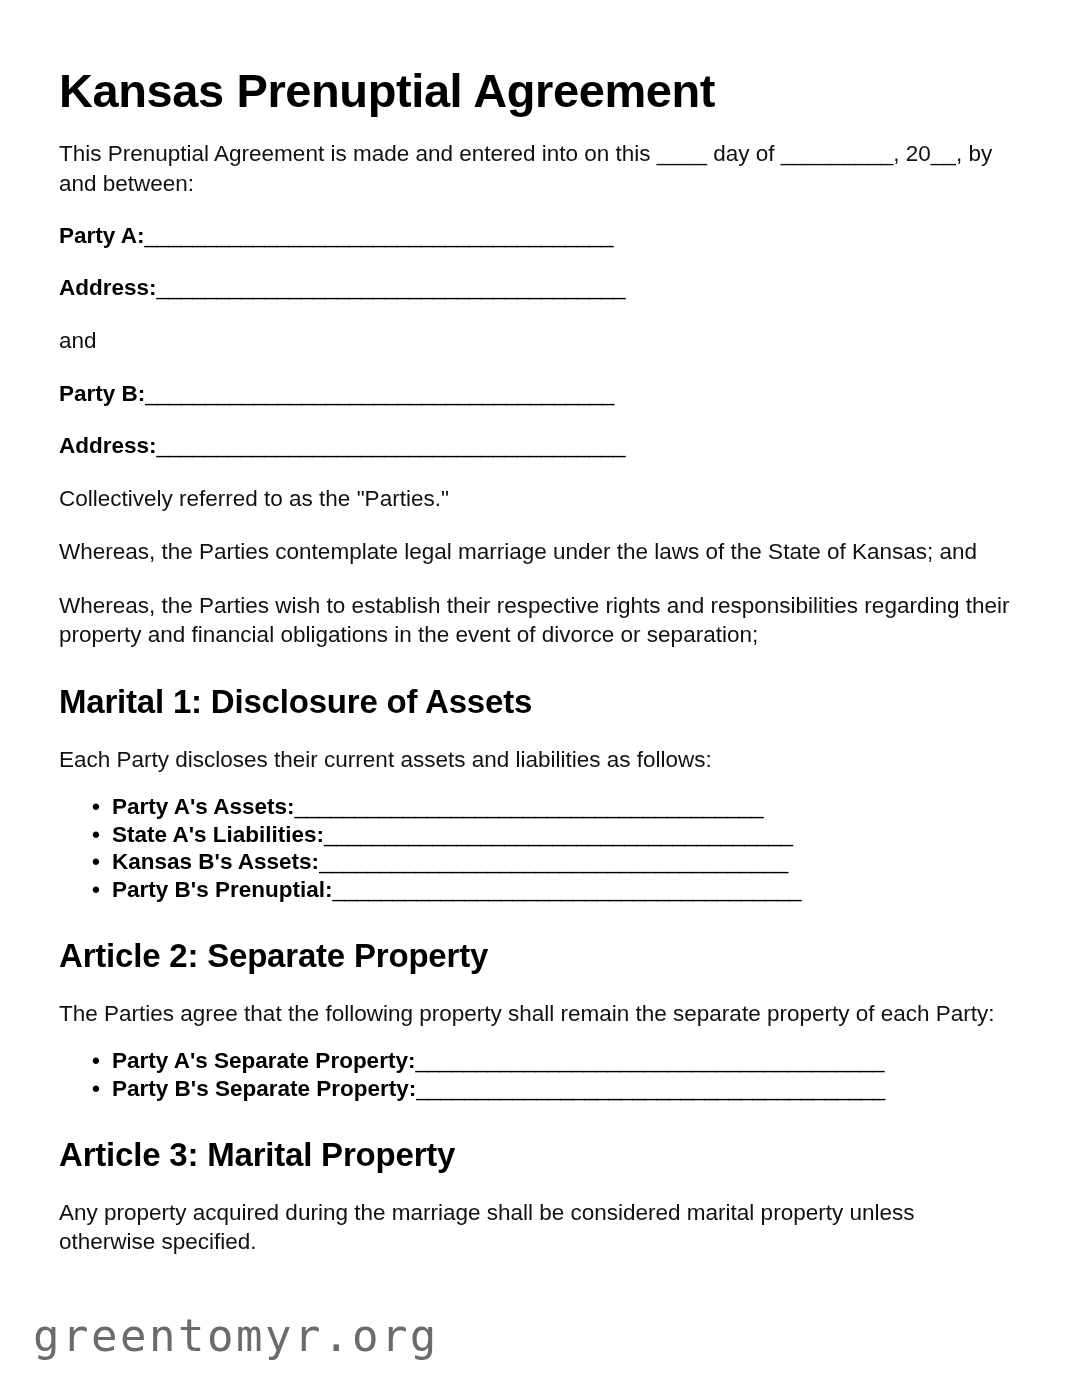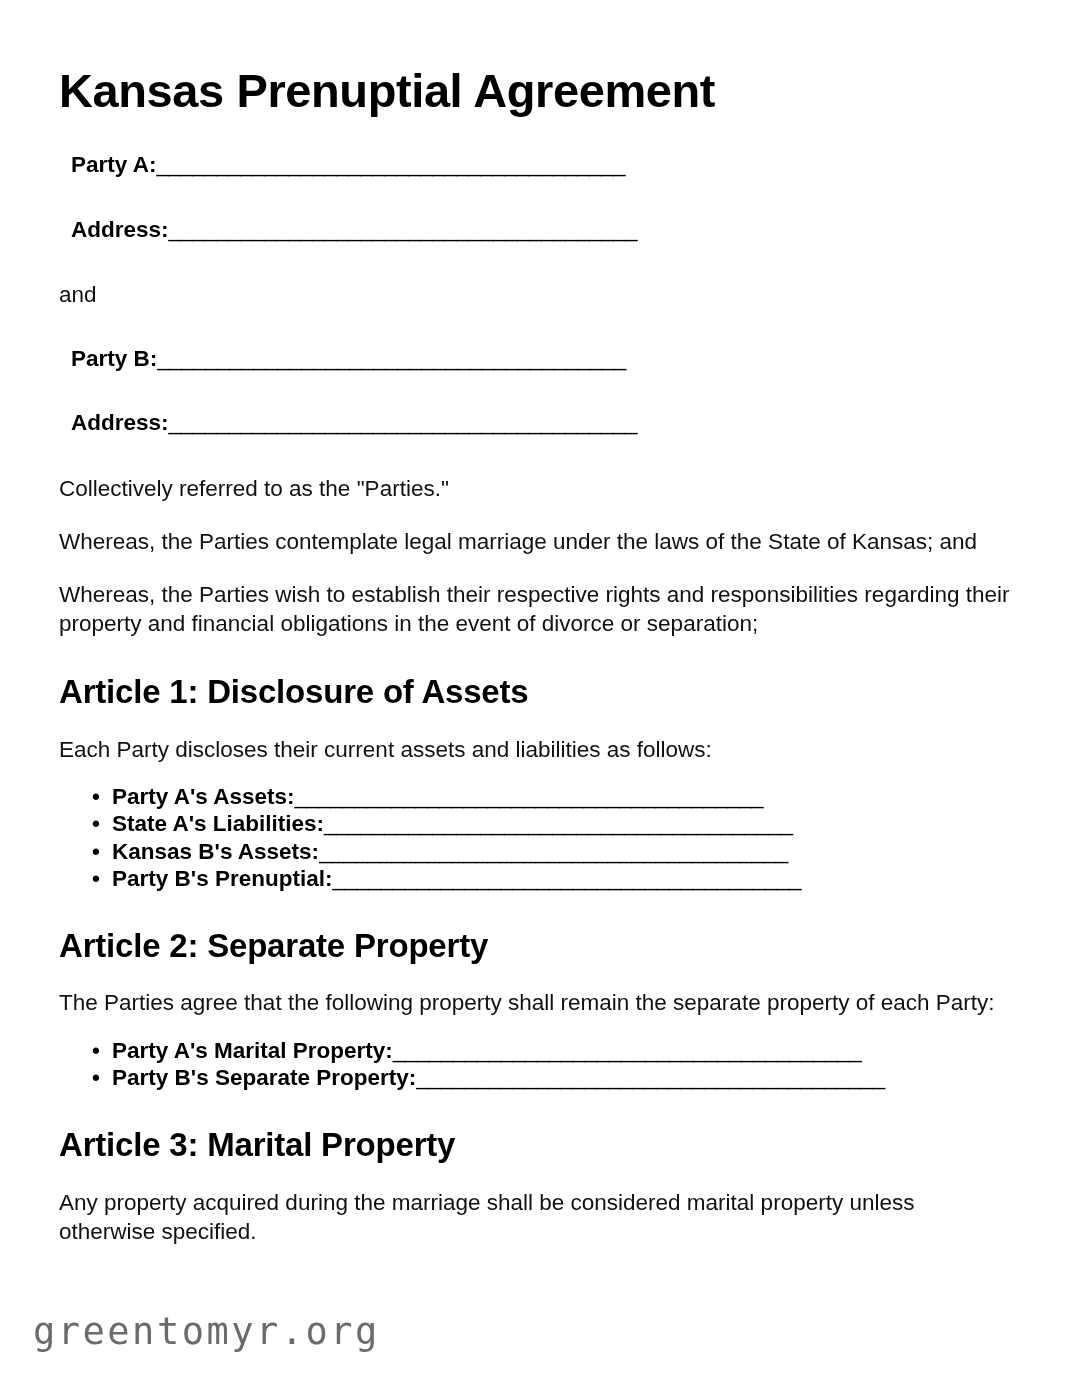--- a/index.html
+++ b/index.html
@@ -48,21 +48,21 @@
     margin: 0;
     padding-top: 24px;
     color: #111;
     font-weight: normal;
   }
 
   
   .field-row {
     font-size: 22.5px;
     line-height: 1.30;
-    margin: 12px;
+    margin: 0;
     padding-top: 23px;
     white-space: nowrap;
   }
   .field-label {
     font-weight: bold;
   }
   .blank {
     font-weight: normal;
     letter-spacing: -0.5px;
   }
@@ -103,35 +103,36 @@
   ul.bullets li .blank {
     font-weight: normal;
   }
 
   
   .watermark {
     position: absolute;
     left: 33px;
     top: 1310px;
     font-family: "DejaVu Sans Mono", monospace;
-    font-size: 37px;
+    font-size: 44px;
     letter-spacing: 2.5px;
     color: #6b6b6b;
     white-space: nowrap;
     font-weight: normal;
   }
 </style>
 </head>
 <body>
 
 <div class="page">
   <div class="content">
 
     <h1 class="doc-title">Kansas Prenuptial Agreement</h1>
 
+    <p class="para">This Prenuptial Agreement is made and entered into on this ____ day of _________, 20__, by and between:</p>
 
     <p class="field-row">
       <span class="field-label">Party A:</span><span class="blank">_______________________________________</span>
     </p>
 
     <p class="field-row">
       <span class="field-label">Address:</span><span class="blank">_______________________________________</span>
     </p>
 
     <p class="para">and</p>
@@ -144,21 +145,21 @@
       <span class="field-label">Address:</span><span class="blank">_______________________________________</span>
     </p>
 
     <p class="para">Collectively referred to as the "Parties."</p>
 
     <p class="para">Whereas, the Parties contemplate legal marriage under the laws of the State of Kansas; and</p>
 
     <p class="para">Whereas, the Parties wish to establish their respective rights and responsibilities regarding their property and financial obligations in the event of divorce or separation;</p>
 
 
-    <h2 class="article-heading">Article 1: Disclosure of Assets</h2>
+    <h2 class="article-heading">Marital 1: Disclosure of Assets</h2>
 
     <p class="para">Each Party discloses their current assets and liabilities as follows:</p>
 
     <ul class="bullets">
       <li>
         <span class="dot">•</span><span>Party A's Assets:</span><span class="blank">_______________________________________</span>
       </li>
       <li>
         <span class="dot">•</span><span>State A's Liabilities:</span><span class="blank">_______________________________________</span>
       </li>
@@ -169,21 +170,21 @@
         <span class="dot">•</span><span>Party B's Prenuptial:</span><span class="blank">_______________________________________</span>
       </li>
     </ul>
 
     <h2 class="article-heading">Article 2: Separate Property</h2>
 
     <p class="para">The Parties agree that the following property shall remain the separate property of each Party:</p>
 
     <ul class="bullets">
       <li>
-        <span class="dot">•</span><span>Party A's Marital Property:</span><span class="blank">_______________________________________</span>
+        <span class="dot">•</span><span>Party A's Separate Property:</span><span class="blank">_______________________________________</span>
       </li>
       <li>
         <span class="dot">•</span><span>Party B's Separate Property:</span><span class="blank">_______________________________________</span>
       </li>
     </ul>
 
     <h2 class="article-heading">Article 3: Marital Property</h2>
 
     <p class="para">Any property acquired during the marriage shall be considered marital property unless otherwise specified.</p>
 

